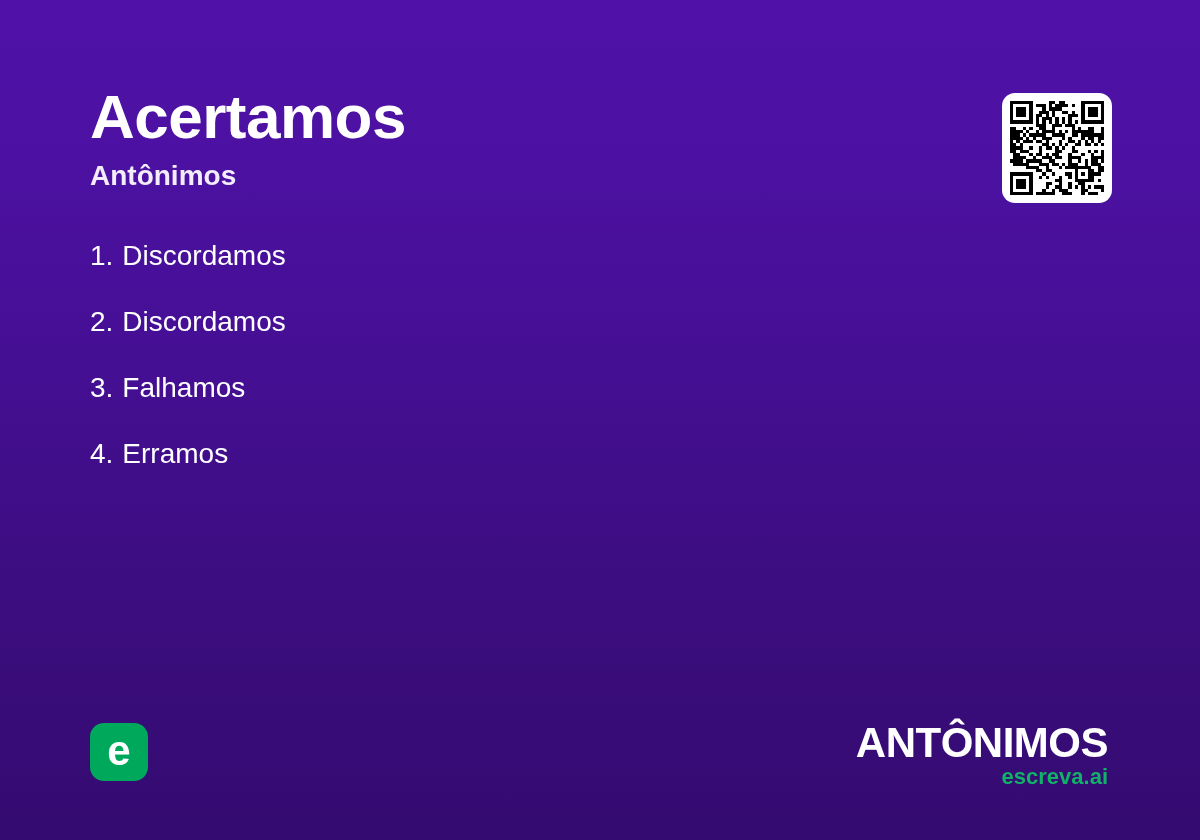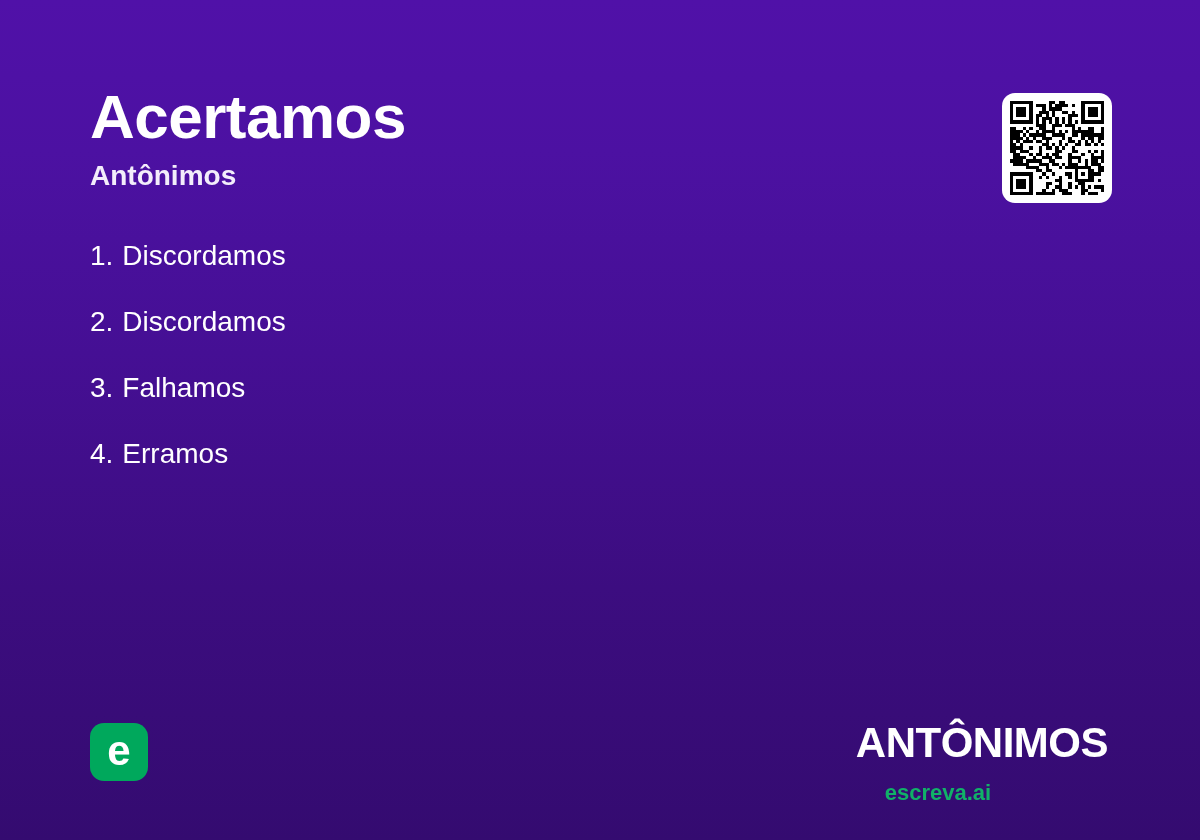--- a/index.html
+++ b/index.html
@@ -135,24 +135,23 @@
     color: #FFFFFF;
     letter-spacing: -0.5px;
     line-height: 1;
     white-space: nowrap;
   }
   #footer-logo-sub {
     font-size: 22px;
     font-weight: 700;
     color: #11B168;
     line-height: 1;
-    margin-top: 18px;
+    margin-top: 2px;
     letter-spacing: 0px;
     white-space: nowrap;
-    text-align: center;
   }
 </style>
 </head>
 <body>
 
 <div id="card">
 
   <div id="header">
     <h1 id="word-title">Acertamos</h1>
     <div id="word-subtitle">Antônimos</div>

